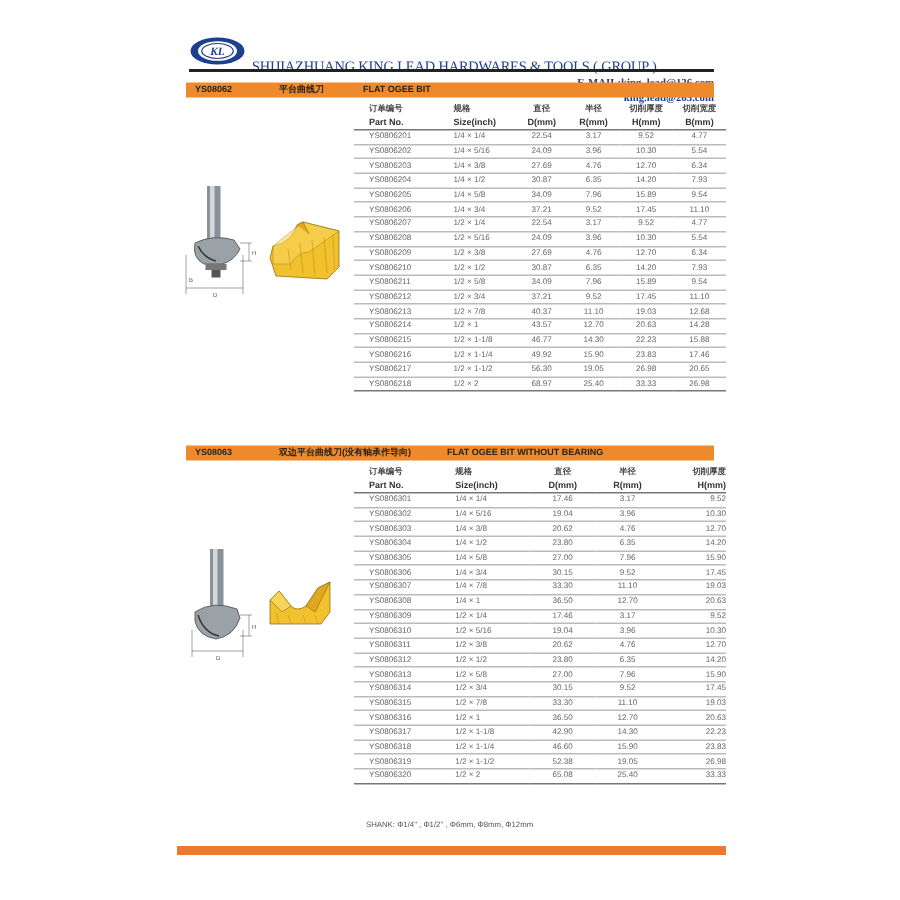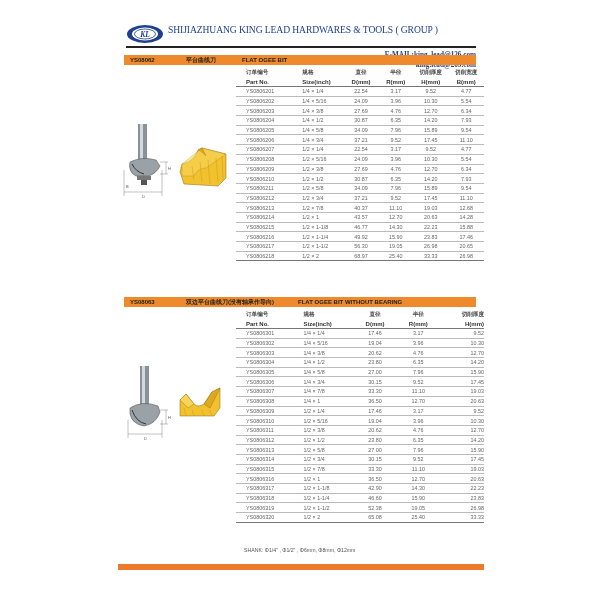--- a/index.html
+++ b/index.html
@@ -1,20 +1,20 @@
 <!DOCTYPE html>
 <html><head>
 <meta charset="utf-8">
 <style>
   html, body { margin:0; padding:0; background:#ffffff; }
   body { width:600px; height:600px; position:relative; overflow:hidden; font-family:"Liberation Sans", sans-serif; color:#333; }
   .page { position:absolute; left:118px; top:0; width:366px; height:486px; }
   .header { position:absolute; left:0; top:20px; width:366px; height:32px; }
   .logo { position:absolute; left:8px; top:4px; width:38px; height:20px; }
-  .company { position:absolute; left:50px; top:4px; font-family:"Liberation Serif", serif; font-size:9.6px; color:#1d3f8f; letter-spacing:-0.1px; white-space:nowrap; }
+  .company { position:absolute; left:50px; top:19px; font-family:"Liberation Serif", serif; font-size:9.6px; color:#1d3f8f; letter-spacing:-0.1px; white-space:nowrap; }
   .email { position:absolute; right:8px; top:4px; font-family:"Liberation Serif", serif; font-size:7.2px; color:#1d3f8f; font-weight:bold; text-align:right; line-height:10px;margin-top:26px; }
   .email .l2 { padding-left:16px; }
   .hrule { position:absolute; left:8px; top:46px; width:350px; height:2px; background:#222; }
   .bar { position:absolute; left:6px; width:352px; height:10px; background:#ee8a2b; font-size:6px; font-weight:bold; line-height:10px; color:#222; }
   .bar span { position:absolute; top:0; white-space:nowrap; }
   .tbl { position:absolute; border-collapse:collapse; font-size:5.4px; color:#666; }
   .tbl td { padding:0; height:8.7px; border-bottom:0.6px solid #bbb; white-space:nowrap; }
   .tbl .cn td { font-weight:bold; color:#444; border-bottom:none; font-size:5.6px; height:9px; }
   .tbl .en td { font-weight:bold; color:#333; border-bottom:1px solid #777; font-size:6px; height:9px; }
   .tbl tr.last td { border-bottom:1px solid #777; }

